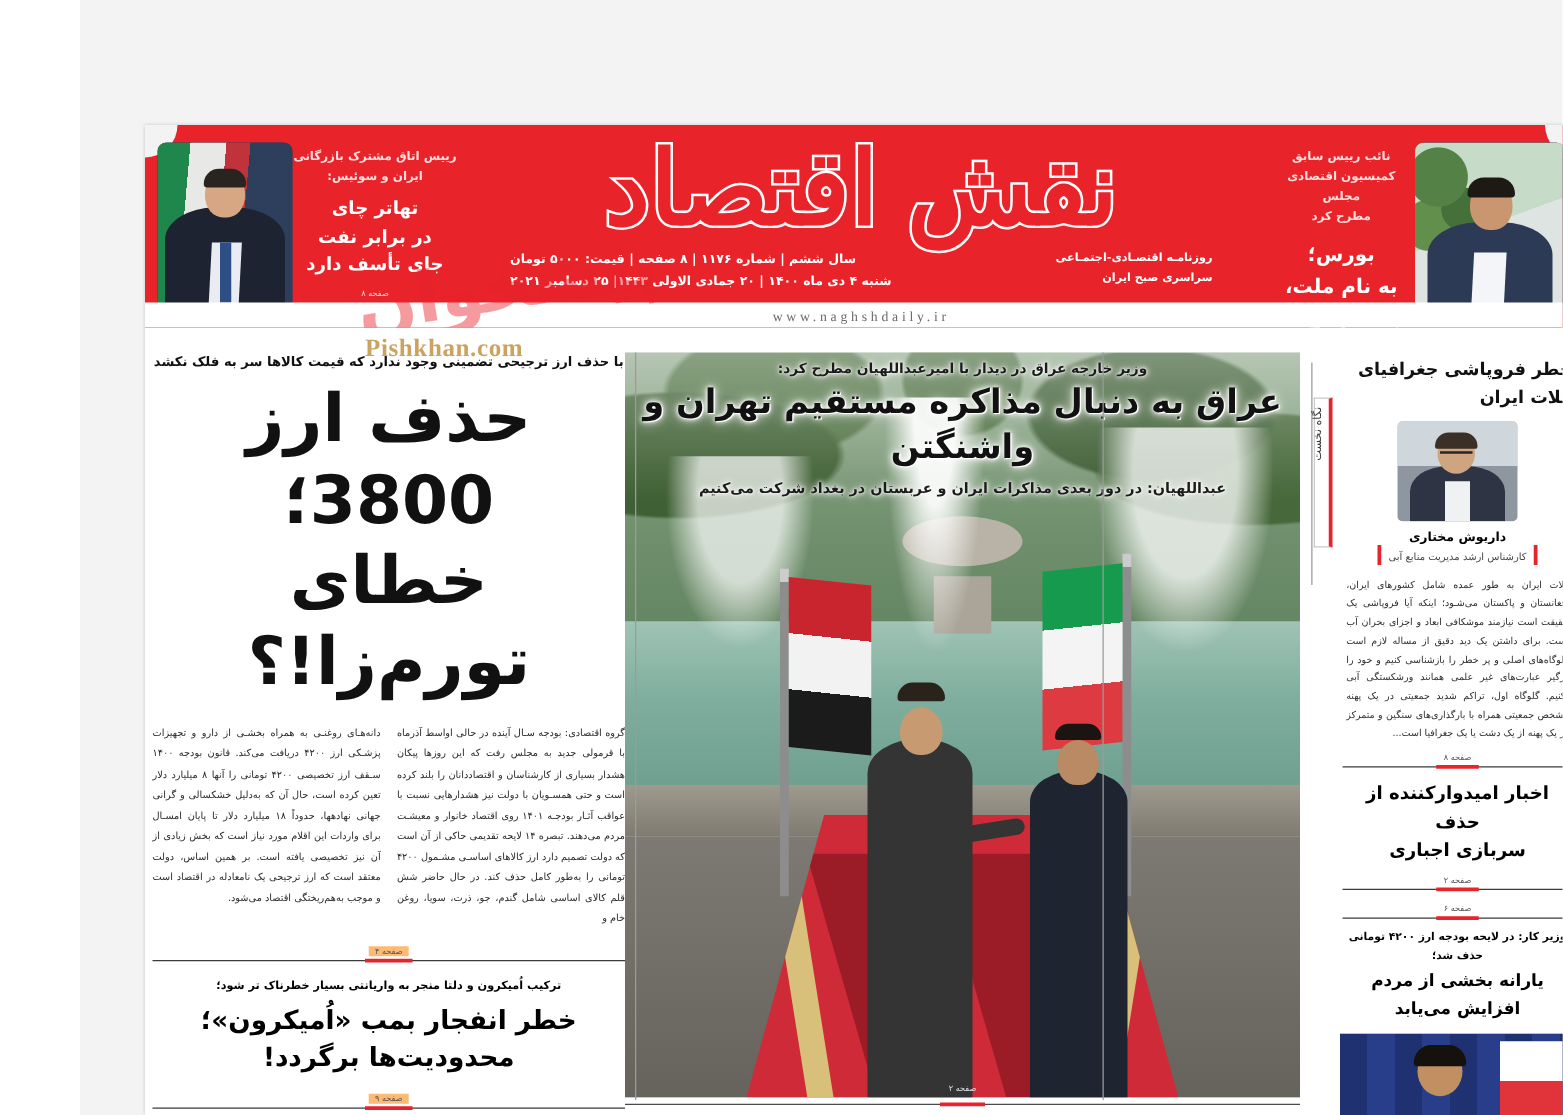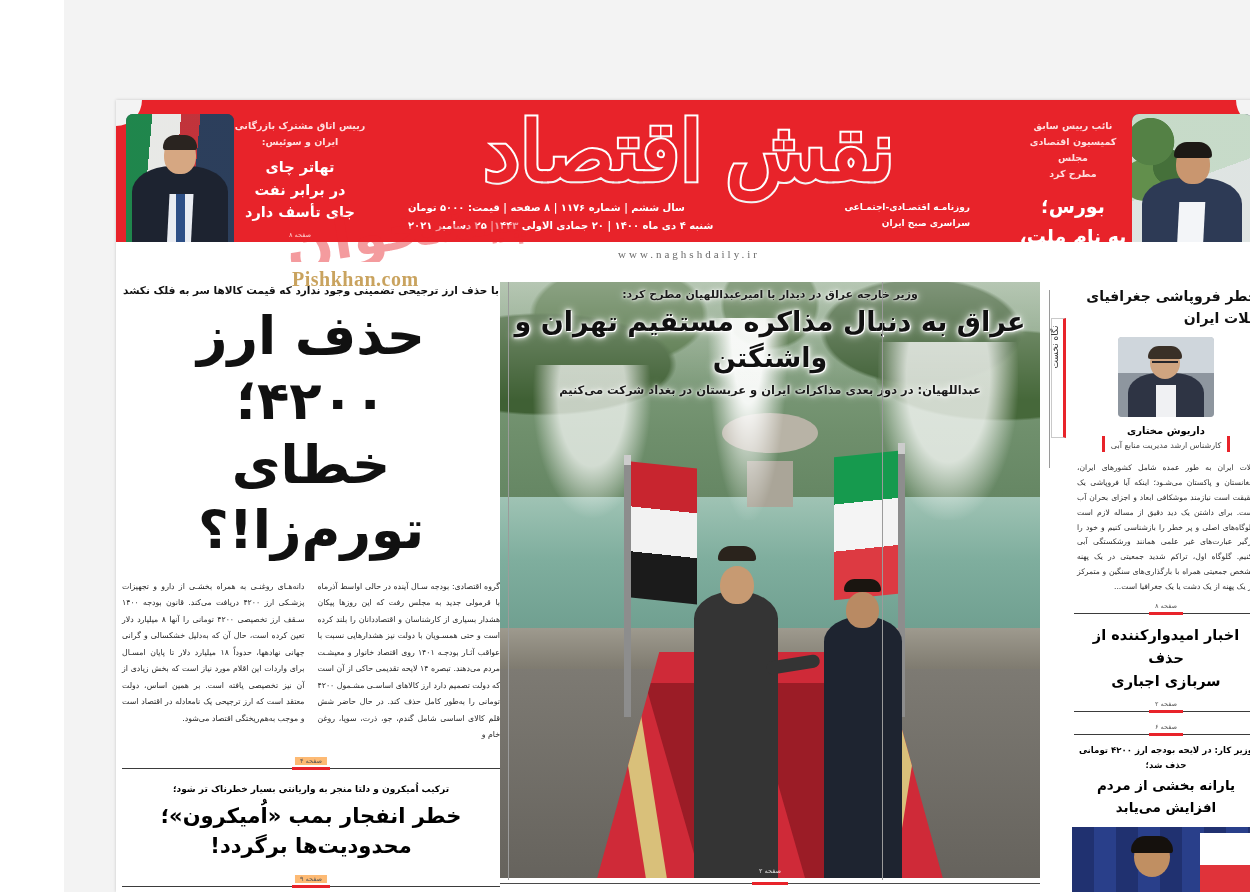--- a/index.html
+++ b/index.html
@@ -61,21 +61,21 @@
   .promo-photo .head { position:absolute; left:38px; bottom:78px; width:32px; height:38px;
     border-radius:50% 50% 45% 45%; background:#d6a782; }
   .promo-photo .hair { position:absolute; left:37px; bottom:102px; width:34px; height:15px;
     border-radius:17px 17px 4px 4px; background:#2a2420; }
 
   
   .promo-right { position:absolute; right:10px; top:14px; width:250px; height:140px;
      display:flex; flex-direction:row; align-items:flex-start; }
   .promo-right .ptext { width:118px; text-align:center; color:#fff; padding-top:4px; }
   .promo-right .kicker { font-size:9.5px; line-height:1.7; font-weight:700; color:#ffdede; }
-  .promo-right .htext { font-size:19px; line-height:1.6; font-weight:700; margin-top:8px; }
+  .promo-right .htext { font-size:16px; line-height:1.6; font-weight:700; margin-top:8px; }
   .promo-right .promo-photo { width:120px; height:138px; }
   .promo-right .promo-photo .bgflag {
     background: linear-gradient(160deg,#cfe3cf 0 48%, #e8edea 48% 100%); }
   .promo-right .promo-photo .greenery { position:absolute; left:0; top:0; width:62px; height:92px;
     background: radial-gradient(circle at 30% 30%, #4e7d3f 0 30%, transparent 31%),
                 radial-gradient(circle at 62% 58%, #3f6b33 0 26%, transparent 27%),
                 radial-gradient(circle at 18% 72%, #5d8c46 0 24%, transparent 25%);
     opacity:.95; }
   .promo-right .promo-photo .suit { background:#2d3a55; left:10px; width:100px; height:74px; }
   .promo-right .promo-photo .shirt { background:#f3f5f8; left:46px; width:26px; height:50px; }
@@ -471,21 +471,21 @@
       <div class="center-pg">صفحه ۲</div>
     </div>
     <div class="center-rule">
       <div class="ln"></div>
           <div class="acc"></div>
     </div>
 
     <div class="col-right">
       <div class="lead-kicker">با حذف ارز ترجیحی تضمینی وجود ندارد که قیمت کالاها سر به فلک نکشد</div>
       <div class="lead-head">
-        <div>حذف ارز ۴۲۰۰؛</div>
+        <div>حذف ارز 3800؛</div>
         <div>خطای تورم‌زا!؟</div>
       </div>
       <div class="lead-cols">
         <div class="c">گروه اقتصادی: بودجه سـال آینده در حالی اواسط آذرماه با قرمولی جدید به مجلس رفت که این روزها پیکان هشدار بسیاری از کارشناسان و اقتصاددانان را بلند کرده است و حتی همسـویان با دولت نیز هشدارهایی نسبت با عواقب آثـار بودجـه ۱۴۰۱ روی اقتصاد خانوار و معیشـت مردم می‌دهند. تبصره ۱۴ لایحه تقدیمی حاکی از آن است که دولت تصمیم دارد ارز کالاهای اساسـی مشـمول ۴۲۰۰ تومانی را به‌طور کامل حذف کند. در حال حاضر شش قلم کالای اساسی شامل گندم، جو، ذرت، سویا، روغن خام و</div>
         <div class="c">دانه‌هـای روغنـی به همراه بخشـی از دارو و تجهیزات پزشـکی ارز ۴۲۰۰ دریافت می‌کند. قانون بودجه ۱۴۰۰ سـقف ارز تخصیصی ۴۲۰۰ تومانی را آنها ۸ میلیارد دلار تعین کرده است، حال آن که به‌دلیل خشکسالی و گرانی جهانی نهادهها، حدوداً ۱۸ میلیارد دلار تا پایان امسـال برای واردات این اقلام مورد نیاز است که بخش زیادی از آن نیز تخصیصی یافته است. بر همین اساس، دولت معتقد است که ارز ترجیحی یک نامعادله در اقتصاد است و موجب به‌هم‌ریختگی اقتصاد می‌شود.</div>
       </div>
       <div class="lead-rule">
         <div class="ln"></div>
             <div class="acc"></div>
         <div class="pg">صفحه ۴</div>

